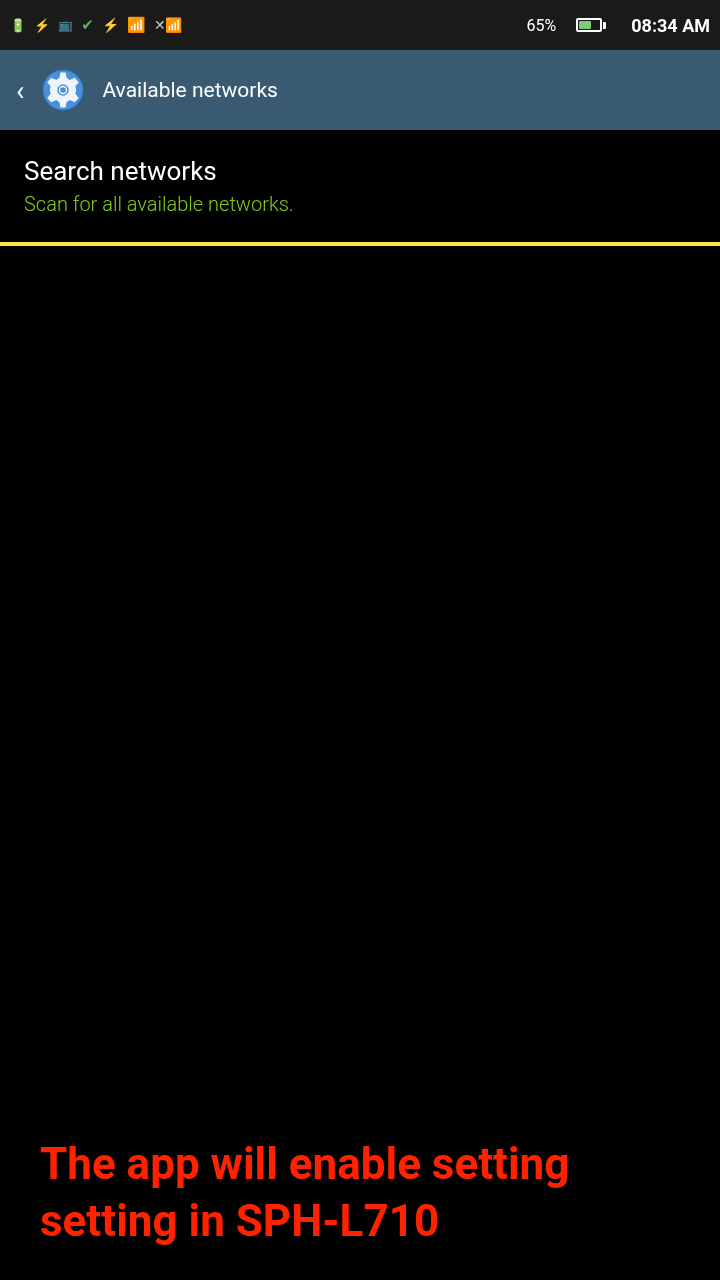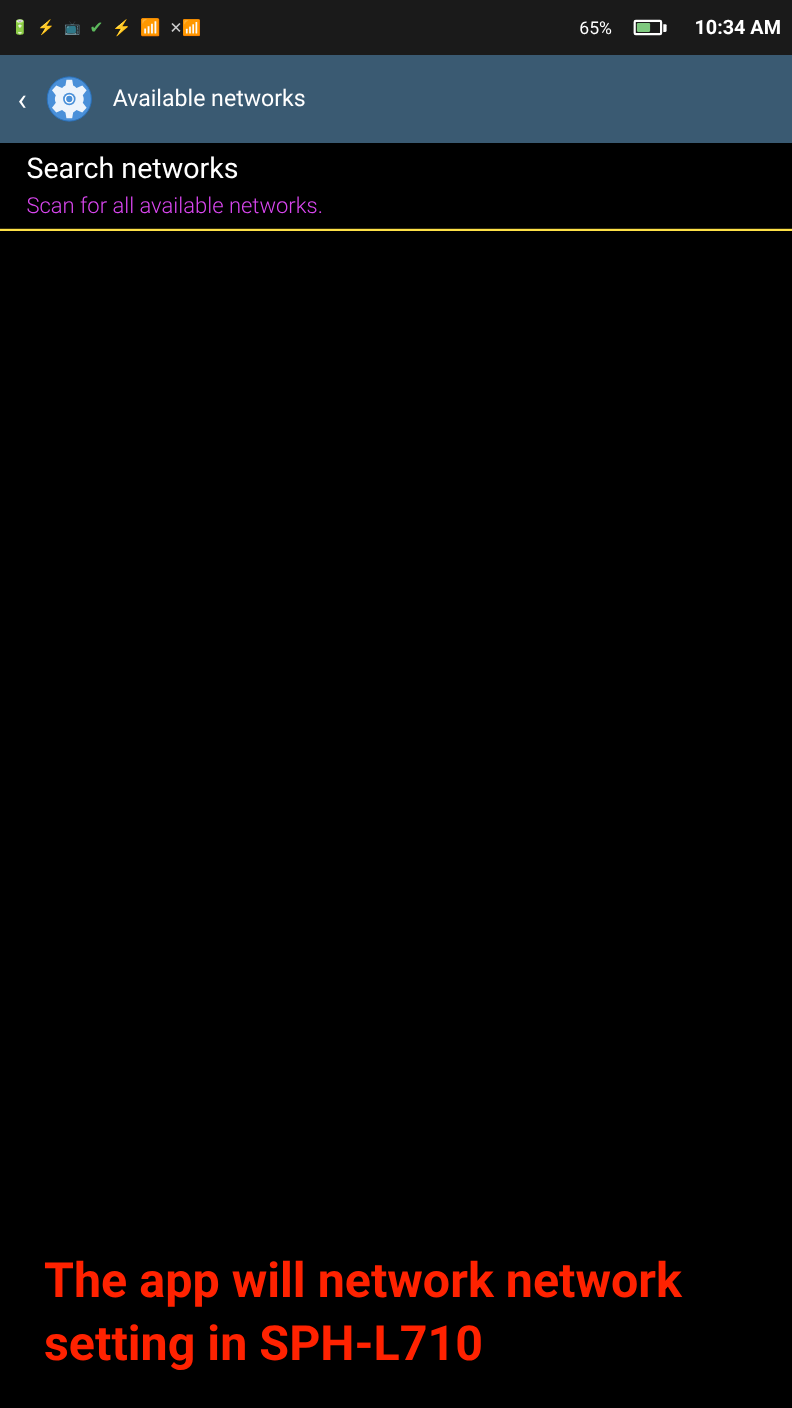--- a/index.html
+++ b/index.html
@@ -84,34 +84,34 @@
     }
 
     
     .menu-list {
       width: 100%;
       background: #000;
     }
 
     .menu-item {
       width: 100%;
-      padding: 9px 24px;
-      border-bottom: 2px solid #fde047;
+      padding: 26px 24px;
+      border-bottom: 4px solid #fde047;
       cursor: pointer;
     }
 
     .menu-item-title {
       color: #fff;
       font-size: 26px;
       font-weight: 400;
       margin-bottom: 6px;
     }
 
     .menu-item-subtitle {
-      color: #d946ef;
+      color: #84cc16;
       font-size: 20px;
       font-weight: 300;
     }
 
     
     .content-area {
       width: 100%;
       flex: 1;
       background: #000;
     }
@@ -190,21 +190,21 @@
     <span class="mini-icon" style="color:#ccc; font-size:14px;">✕📶</span>
   </div>
   <div class="status-bar-right">
     <span style="font-size:16px; color:#fff;">65%</span>
     <div class="battery-icon">
       <div class="battery-body">
         <div class="battery-fill"></div>
       </div>
       <div class="battery-tip"></div>
     </div>
-    <span class="time">10:34 AM</span>
+    <span class="time">08:34 AM</span>
   </div>
 </div>
 
 <div class="app-bar">
   <span class="back-arrow">‹</span>
   <div class="gear-icon-container">
     <svg class="gear-svg" viewBox="0 0 48 48" xmlns="http://www.w3.org/2000/svg">
 
       <circle cx="24" cy="24" r="23" fill="#4a90d9" stroke="#2a70b9" stroke-width="1"></circle>
 
@@ -228,13 +228,13 @@
     <div class="menu-item-title">Search networks</div>
     <div class="menu-item-subtitle">Scan for all available networks.</div>
   </div>
 
 
 </div>
 
 <div class="content-area" style="height: calc(1280px - 50px - 80px - 140px - 140px);">
 </div>
 
-<div class="overlay-text">The app will network network setting in SPH-L710</div>
+<div class="overlay-text">The app will enable setting setting in SPH-L710</div>
 
 </body></html>

